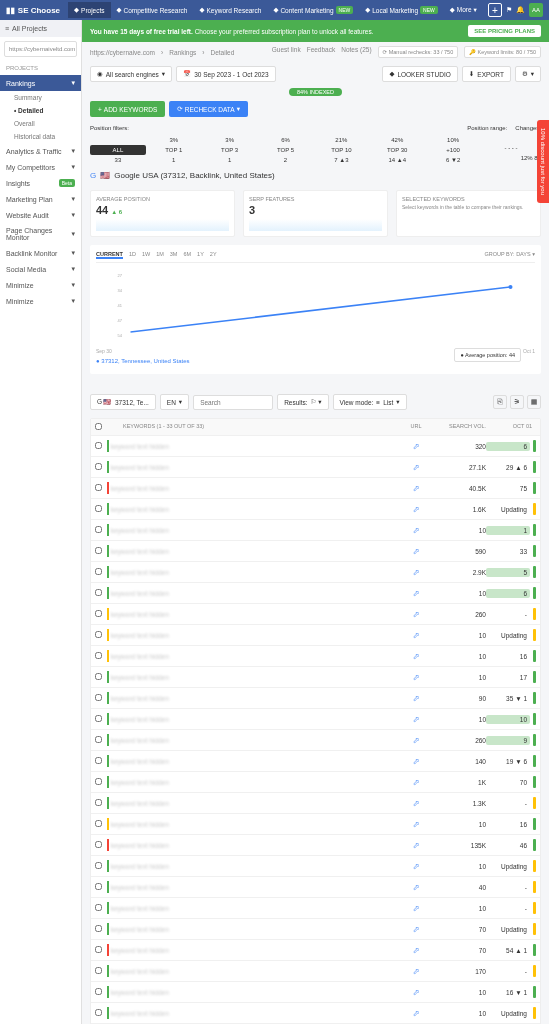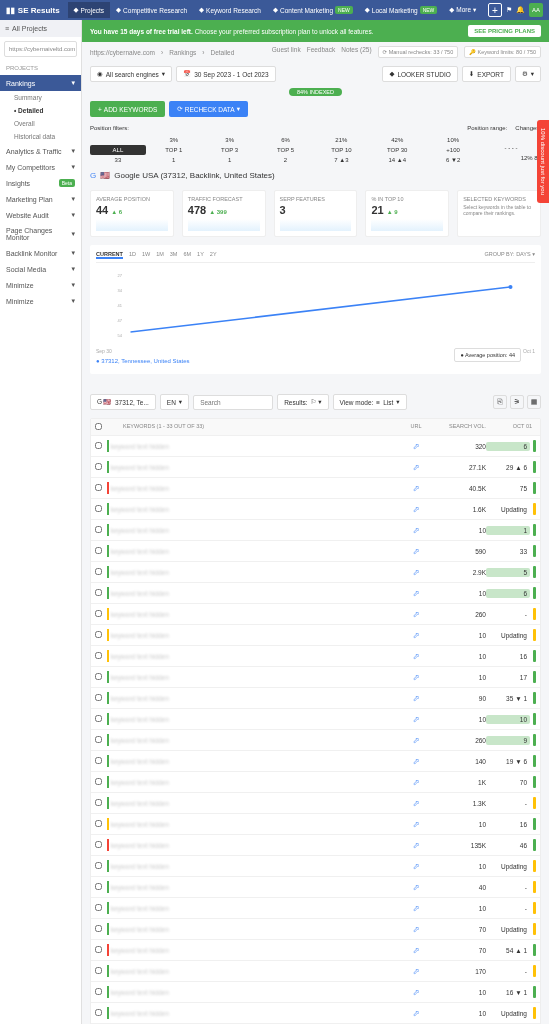--- a/index.html
+++ b/index.html
@@ -79,21 +79,21 @@
 .trow .ind{width:3px;height:12px;background:#4caf50;border-radius:1px}
 .trow .ind.y{background:#ffc107}
 .promo{position:fixed;right:0;top:120px;background:#f44336;color:#fff;writing-mode:vertical-rl;padding:8px 3px;font-size:6px;border-radius:3px 0 0 3px}
 </style>
 </head>
 <body>
 
 <div class="topbar">
   <div class="logo">
       <span>▮▮</span>
-      <span>SE Results</span>
+      <span>SE Choose</span>
     </div>
   <div class="topnav" id="topnav">
       <div class="topnav-item active"><span>◆</span> Projects</div>
       <div class="topnav-item"><span>◆</span> Competitive Research</div>
       <div class="topnav-item"><span>◆</span> Keyword Research</div>
       <div class="topnav-item"><span>◆</span> Content Marketing <span class="badge-new">NEW</span></div>
       <div class="topnav-item"><span>◆</span> Local Marketing <span class="badge-new">NEW</span></div>
       <div class="topnav-item"><span>◆</span> More ▾</div>
     </div>
   <div class="topnav-right">
@@ -242,32 +242,22 @@
       <span>Google USA (37312, Backlink, United States)</span>
     </div>
 
     <div class="metrics" id="metrics">
         <div class="metric">
           <div class="metric-label">AVERAGE POSITION</div>
           <div class="metric-val">44 <span class="metric-delta up">▲ 6</span></div>
           <div class="metric-chart"></div>
         </div>
         <div class="metric">
-          <div class="metric-label">TRAFFIC FORECAST</div>
-          <div class="metric-val">478 <span class="metric-delta up">▲ 399</span></div>
-          <div class="metric-chart"></div>
-        </div>
-        <div class="metric">
           <div class="metric-label">SERP FEATURES</div>
           <div class="metric-val">3 <span class="metric-delta "></span></div>
-          <div class="metric-chart"></div>
-        </div>
-        <div class="metric">
-          <div class="metric-label">% IN TOP 10</div>
-          <div class="metric-val">21 <span class="metric-delta up">▲ 9</span></div>
           <div class="metric-chart"></div>
         </div>
         <div class="metric sel">
           <div class="metric-label">SELECTED KEYWORDS</div>
           <div class="desc">Select keywords in the table to compare their rankings.</div>
         </div>
       </div>
 
     <div class="chart-area" style="position:relative">
       <div class="chart-tabs" id="chart-tabs">

